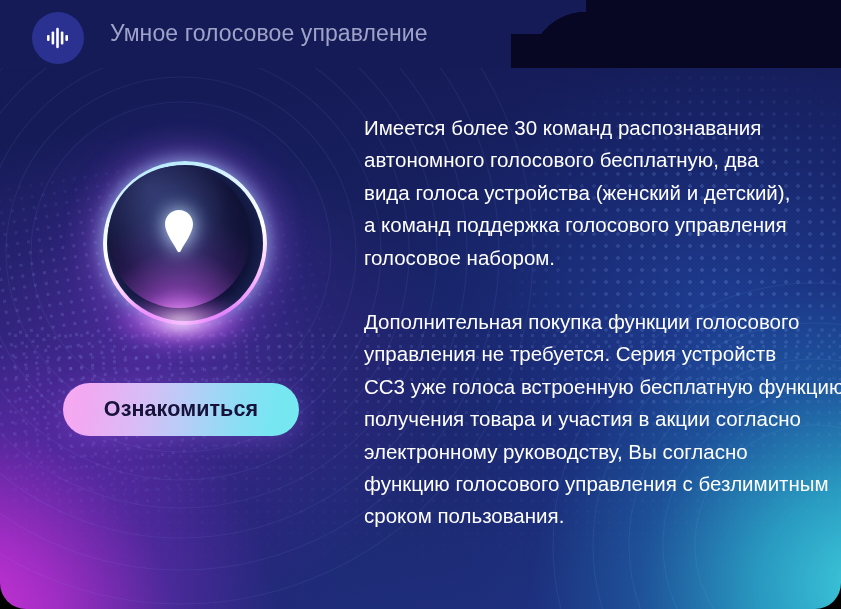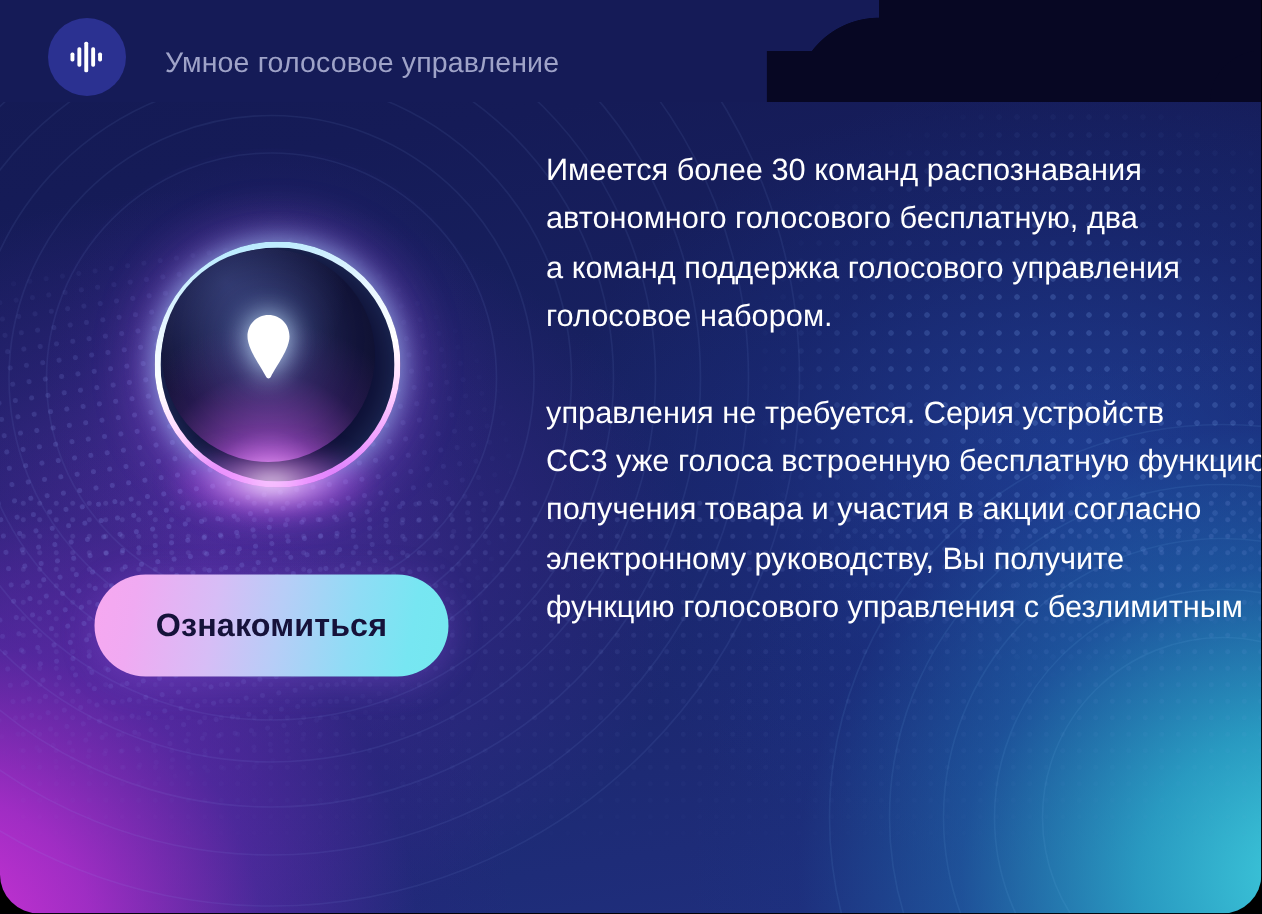--- a/index.html
+++ b/index.html
@@ -174,22 +174,22 @@
     border-radius: 50%;
     background: #2b3191;
     display: flex;
     align-items: center;
     justify-content: center;
     z-index: 12;
   }
   .hdr-title {
     position: absolute;
     left: 110px;
-    top: 32px;
-    font-size: 19px;
+    top: 20px;
+    font-size: 23px;
     letter-spacing: 0.1px;
     color: #9fa3c8;
     z-index: 12;
     white-space: nowrap;
   }
 
   
   .orb-wrap {
     position: absolute;
     left: 103px;
@@ -277,21 +277,21 @@
     filter: blur(6px);
     pointer-events: none;
   }
 
   
   .cta {
     position: absolute;
     left: 63px;
     top: 383px;
     width: 236px;
-    height: 68px;
+    height: 53px;
     border: none;
     border-radius: 36px;
     cursor: pointer;
     background: linear-gradient(100deg,
       #f7a8f0 0%,
       #f0aaf2 12%,
       #d7bdf6 34%,
       #b7cdf7 52%,
       #8fdcf5 72%,
       #77e6f2 88%,
@@ -302,21 +302,21 @@
     font-weight: bold;
     letter-spacing: 0.1px;
     z-index: 8;
     box-shadow: 0 4px 22px rgba(140, 90, 220, 0.35);
   }
 
   
   .copy {
     position: absolute;
     left: 364px;
-    top: 98px;
+    top: 112px;
     width: 448px;
     z-index: 8;
     color: #ffffff;
   }
   .para {
     font-size: 20.5px;
     line-height: 32.4px;
     color: #ffffff;
     white-space: nowrap;
   }
@@ -363,29 +363,32 @@
       </div>
       <div class="orb-bottom-flare"></div>
     </div>
 
     <button class="cta">Ознакомиться</button>
 
     <div class="copy">
         <div class="para">
           <span class="line">Имеется более 30 команд распознавания</span>
           <span class="line">автономного голосового бесплатную, два</span>
+          <span class="line">вида голоса устройства (женский и детский),</span>
           <span class="line">а команд поддержка голосового управления</span>
           <span class="line">голосовое набором.</span>
         </div>
         <div class="para">
+          <span class="line">Дополнительная покупка функции голосового</span>
           <span class="line">управления не требуется. Серия устройств</span>
           <span class="line"><span class="squeeze">CC3 уже голоса встроенную бесплатную функцию</span></span>
           <span class="line">получения товара и участия в акции согласно</span>
-          <span class="line">электронному руководству, Вы получите</span>
+          <span class="line">электронному руководству, Вы согласно</span>
           <span class="line"><span class="squeeze">функцию голосового управления с безлимитным</span></span>
+          <span class="line">сроком пользования.</span>
         </div>
       </div>
 
     <div class="header-band"></div>
     <div class="header-notch"></div>
     <div class="header-underlap"></div>
 
     <div class="hdr-icon">
       <svg width="24" height="22" viewBox="0 0 24 22">
         <g fill="#ffffff">

